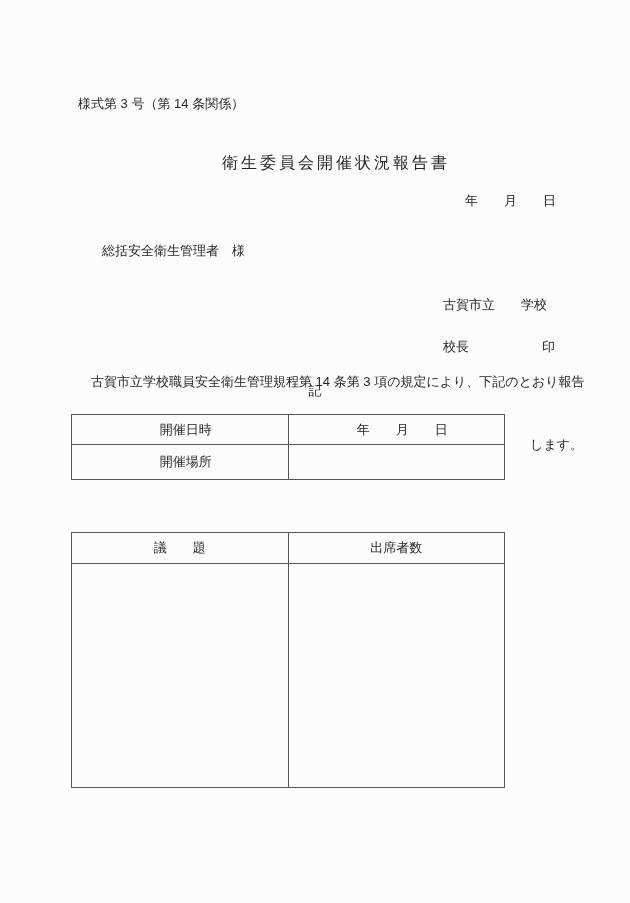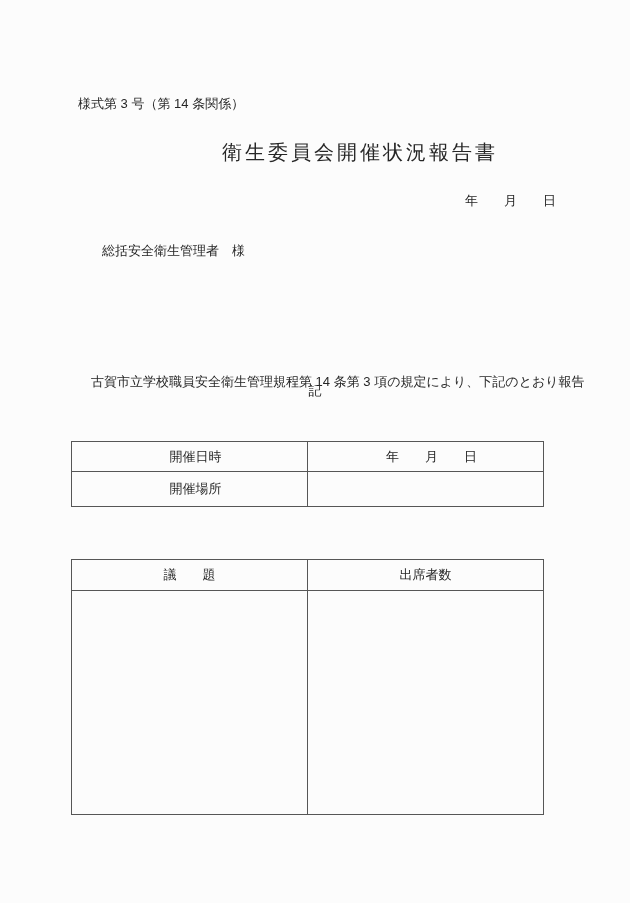--- a/index.html
+++ b/index.html
@@ -8,31 +8,31 @@
     width:630px; height:903px;
     background:var(--background,#fcfcfc);
     color:var(--text-color,#262626);
     font-family:Liberation Sans, sans-serif;
     font-size:13px;
     overflow:hidden;
     padding-left:12px;
   }
   .abs { position:absolute; white-space:pre; }
   .form-number { left:78px; top:95px; }
-  .doc-title   { left:222px; top:139px; font-size:20px; letter-spacing:3px; }
+  .doc-title   { left:222px; top:153px; font-size:16px; letter-spacing:3px; }
   .date-line   { left:465px; top:192px; }
   .addressee   { left:78px; top:242px;margin-left:24px; }
   .sender      { left:443px; top:270px; width:112px; line-height:14px; }
   .sender-l2   { display:flex; justify-content:space-between; }
   .paragraph   { left:78px; top:329px; width:505px; line-height:21px;text-align:right; }
   .paragraph div { white-space:pre; }
   .record      { left:0; top:382px; width:630px; text-align:center; }
   table.t {
     position:absolute; left:71px;
-    width:473px; border-collapse:collapse; table-layout:fixed;margin-top:27px;
+    width:434px; border-collapse:collapse; table-layout:fixed;
   }
   .t td, .t th {
     border:1px solid var(--border-color,#565656);
     text-align:center; vertical-align:middle;
     font-weight:normal; font-size:13px; padding:0;
     white-space:pre; width:50%;
   }
   .t1 { top:414px; }
   .t1 tr:nth-child(1) { height:30px; }
   .t1 tr:nth-child(2) { height:35px; }
@@ -49,23 +49,31 @@
 <div class="page">
 
   <div class="abs form-number">様式第 3 号（第 14 条関係）</div>
 
   <div class="abs doc-title">衛生委員会開催状況報告書</div>
 
   <div class="abs date-line">年　　月　　日</div>
 
   <div class="abs addressee">総括安全衛生管理者　様</div>
 
+  <div class="abs sender">
+    <div>古賀市立　　学校</div>
+    <div class="sender-l2">
+      <span>校長</span>
+      <span>印</span>
+    </div>
+  </div>
 
   <div class="abs paragraph">
     <div>　古賀市立学校職員安全衛生管理規程第 14 条第 3 項の規定により、下記のとおり報告</div>
+    <div>します。</div>
   </div>
 
   <div class="abs record">記</div>
 
   <table class="t t1">
     <tbody>
       <tr>
         <td>開催日時</td>
         <td>年　　月　　日</td>
       </tr>

